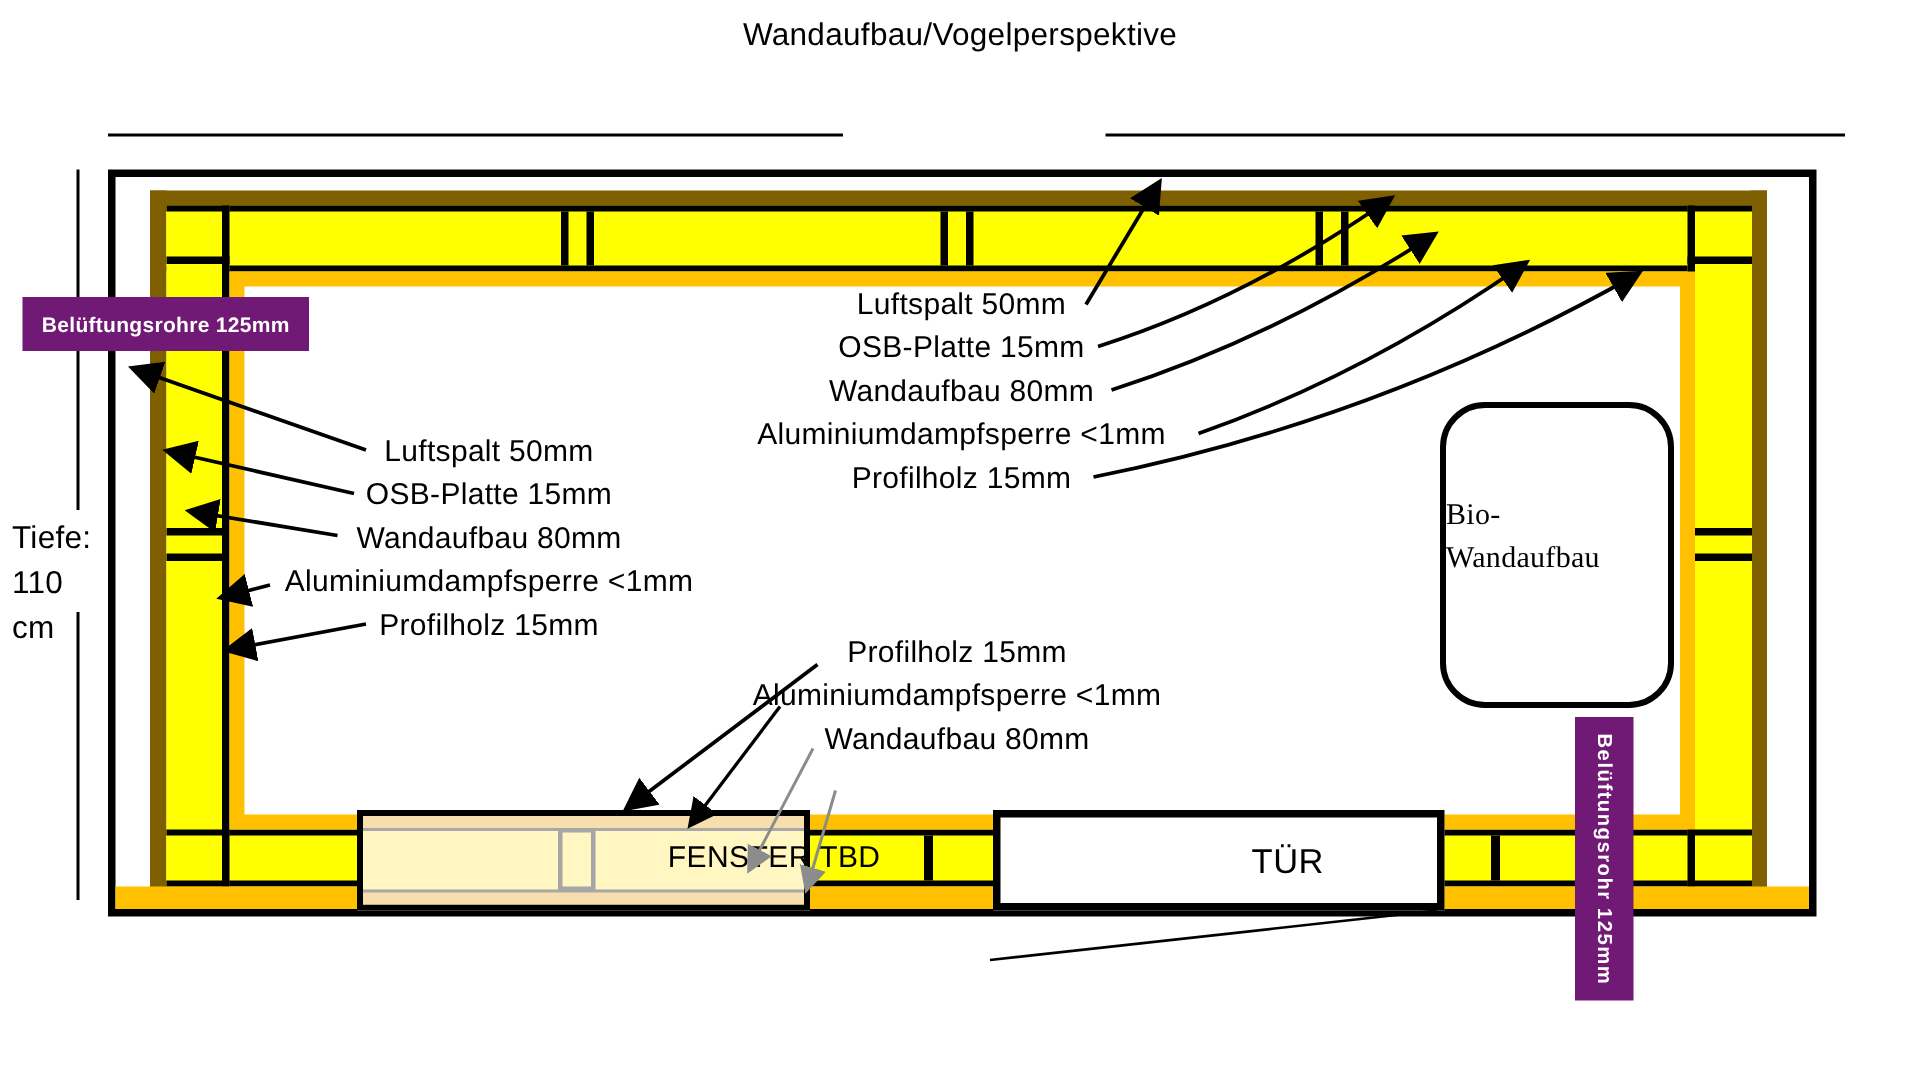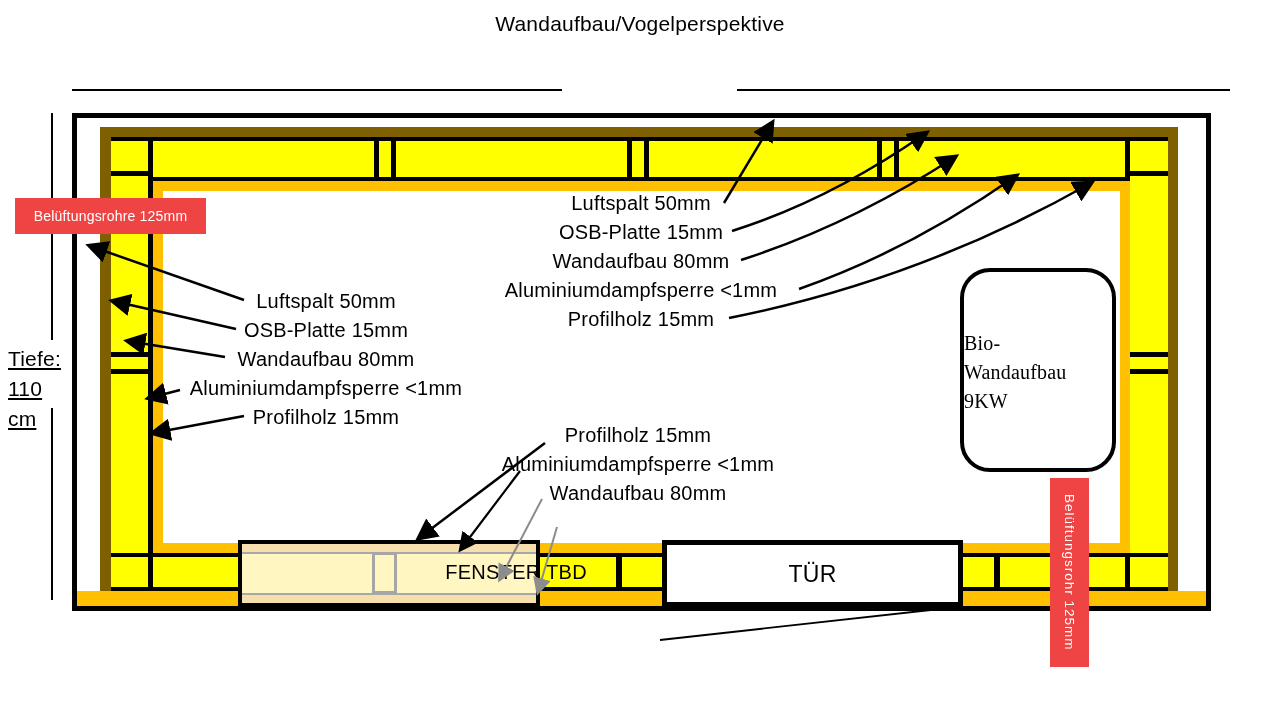--- a/index.html
+++ b/index.html
@@ -3,21 +3,21 @@
 <meta charset="utf-8">
 <style>
   html,body{margin:0;padding:0;background:#fff;}
   body{font-family:"Liberation Sans",sans-serif;color:#000;}
   #canvas{position:relative;width:1280px;height:720px;background:#fff;overflow:hidden;}
   .abs{position:absolute;box-sizing:border-box;}
   
   .title{left:0;top:12px;width:1280px;text-align:center;font-size:21px;letter-spacing:.2px;}
   .breite{left:440px;top:78px;width:400px;text-align:center;font-size:21px;letter-spacing:.2px;}
   .dimline{background:#000;}
-  .tiefe{left:8px;top:344px;width:80px;font-size:21px;line-height:30px;letter-spacing:.2px;text-decoration:underline;}
+  .tiefe{left:8px;top:344px;width:80px;font-size:21px;line-height:30px;letter-spacing:.2px;}
   
   .mainrect{left:72px;top:113px;width:1139px;height:498px;border:5px solid #000;background:#fff;}
   .olive{left:100px;top:127px;width:1078px;height:475px;border:11px solid #7F6000;border-bottom:none;}
   .band{background:#FFFF00;}
   .bandTB{border-top:4px solid #000;border-bottom:4px solid #000;}
   .colL{border-right:5px solid #000;}
   .colR{border-left:5px solid #000;}
   .blk{background:#000;}
   .floor{left:77px;top:591px;width:1129px;height:15px;background:#FFC000;}
   .innerframe{left:153px;top:181px;width:977px;height:372px;border:10px solid #FFC000;}
@@ -29,24 +29,24 @@
   .lblbottom{left:438px;top:421px;width:400px;}
   .innenraum{left:441px;top:362px;width:400px;text-align:center;font-size:20px;letter-spacing:.3px;}
   
   .window{left:238px;top:540px;width:302px;height:67px;border:4px solid #000;background:#FFF6C2;}
   .winstrip{position:absolute;left:0;width:294px;height:10px;background:#F6DFAD;box-sizing:border-box;}
   .winstrip.t{top:0;border-bottom:2px solid #A8A8A8;}
   .winstrip.b{bottom:0;border-top:2px solid #A8A8A8;}
   .winhandle{position:absolute;left:130px;top:8px;width:25px;height:42px;border:3px solid #A6A6A6;box-sizing:border-box;}
   .winlabel{position:absolute;left:0;top:17px;width:345px;text-align:right;font-size:20px;letter-spacing:.3px;}
   .door{left:662px;top:540px;width:301px;height:67px;border:5px solid #000;background:#fff;}
-  .doorlabel{position:absolute;left:0;top:16px;width:291px;text-align:center;font-size:23px;letter-spacing:.3px;}
+  .doorlabel{position:absolute;left:0;top:16px;width:291px;text-align:center;font-size:23px;letter-spacing:.3px;padding-left:46px;}
   .stove{left:960px;top:268px;width:156px;height:204px;border:4px solid #000;border-radius:30px;background:#fff;}
   .stovetext{position:absolute;left:0;top:57px;width:148px;text-align:left;font-size:20px;line-height:29px;letter-spacing:.2px;font-family:Liberation Serif, serif;}
-  .vent{background:#ef4444;color:#fff;display:flex;align-items:center;justify-content:center;}
+  .vent{background:#701a75;color:#fff;display:flex;align-items:center;justify-content:center;font-weight:bold;}
   .ventL{left:15px;top:198px;width:191px;height:36px;font-size:14px;letter-spacing:.2px;}
   .ventR{left:1050px;top:478px;width:39px;height:189px;font-size:13.5px;writing-mode:vertical-rl;letter-spacing:1px;}
   svg.overlay{position:absolute;left:0;top:0;width:1280px;height:720px;pointer-events:none;}
 </style>
 </head>
 <body>
 
 <div id="canvas">
 
   <div class="abs title">Wandaufbau/Vogelperspektive</div>
@@ -106,21 +106,20 @@
   </div>
 
   <div class="abs door">
     <div class="doorlabel">TÜR</div>
   </div>
 
   <div class="abs stove">
     <div class="stovetext">
       <div>Bio-</div>
       <div>Wandaufbau</div>
-      <div>9KW</div>
     </div>
   </div>
 
   <div class="abs vent ventL">Belüftungsrohre 125mm</div>
   <div class="abs vent ventR">Belüftungsrohr 125mm</div>
 
   <div class="abs lblcol lblleft">
     <div>Luftspalt 50mm</div>
     <div>OSB-Platte 15mm</div>
     <div>Wandaufbau 80mm</div>

